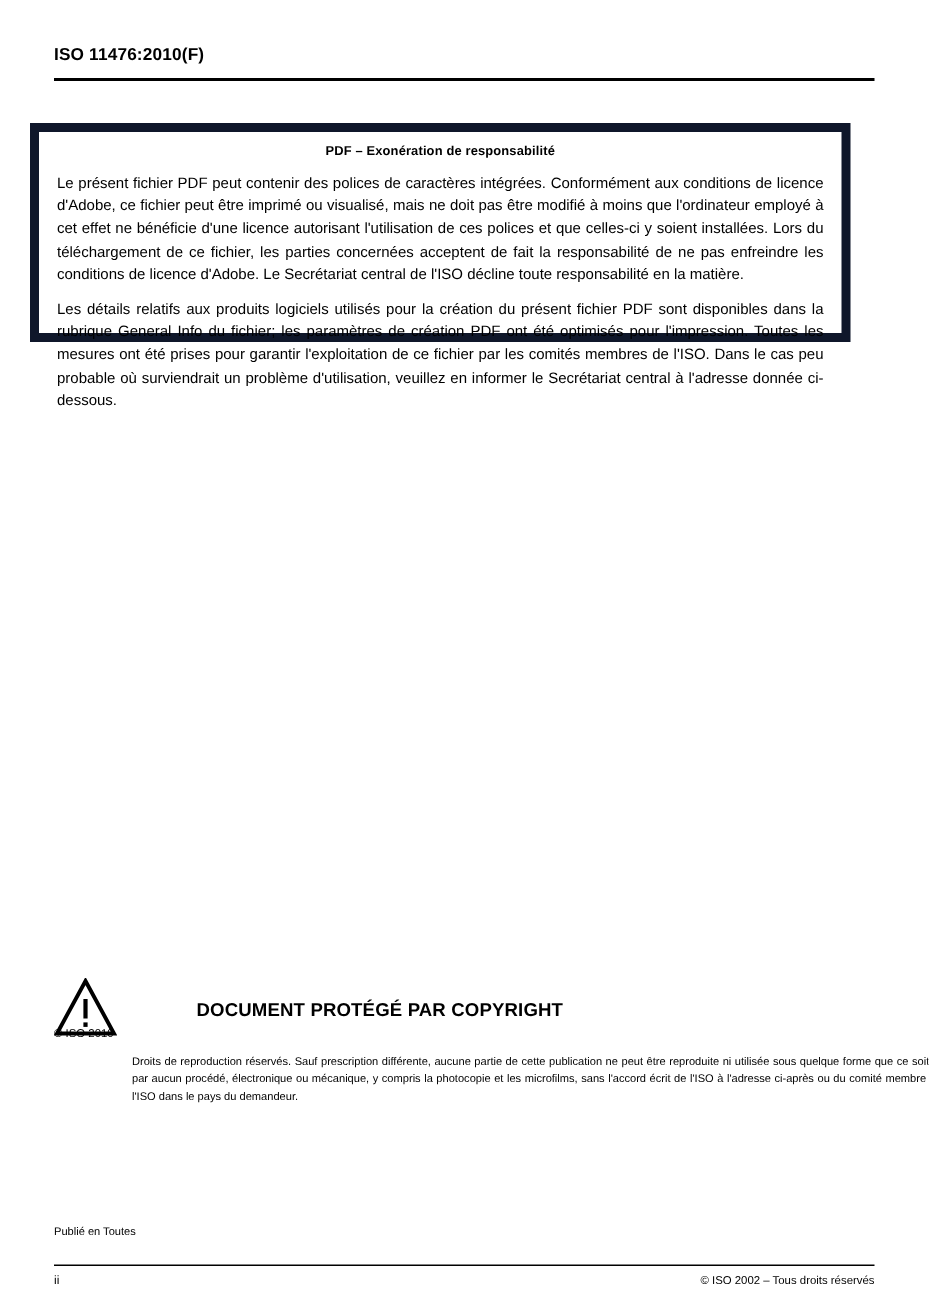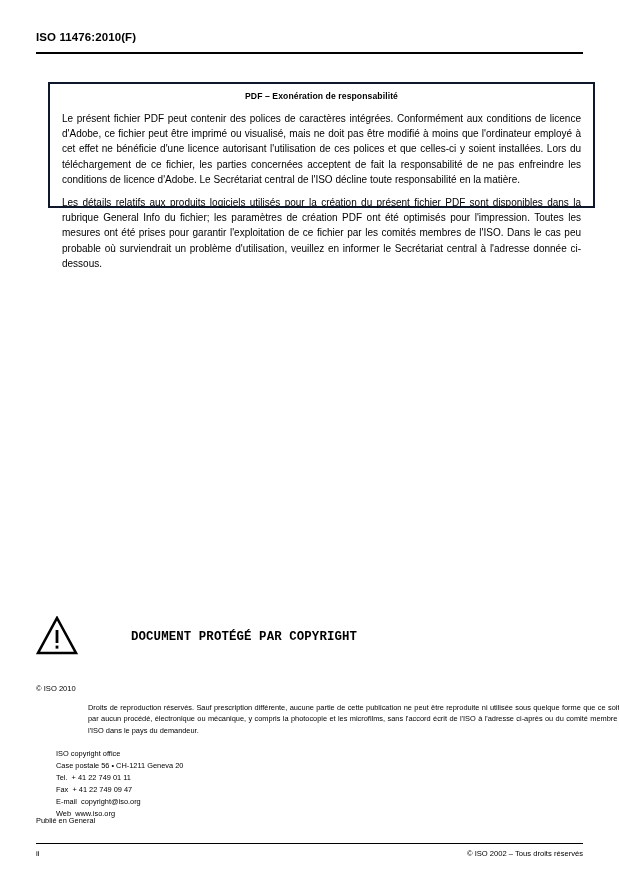--- a/index.html
+++ b/index.html
@@ -32,25 +32,25 @@
   .header-rule {
     position: absolute;
     left: 36px;
     top: 52px;
     width: 547px;
     height: 1.6px;
     background: #000000;
   }
   .disclaimer-box {
     position: absolute;
-    left: 48px;
+    left: 20px;
     top: 82px;
     width: 547px;
-    height: 126px;
-    border: 2px solid #0f172a;
+    height: 146px;
+    border: 6px solid #0f172a;
     box-sizing: border-box;
   }
   .disclaimer-title {
     text-align: center;
     font-size: 8.6px;
     font-weight: bold;
     margin-top: 7px;
     letter-spacing: 0.1px;
   }
   .disclaimer-body {
@@ -59,24 +59,23 @@
   }
   .disclaimer-body p {
     margin: 0 0 8px 0;
     font-size: 10px;
     line-height: 1.52;
     text-align: justify;
   }
   .warning-row {
     position: absolute;
     left: 36px;
-    top: 616px;
+    top: 652px;
     width: 547px;
     height: 48px;
-    font-family: Liberation Mono, monospace;
   }
   .warning-triangle {
     position: absolute;
     left: 0px;
     top: 0px;
     width: 42px;
     height: 40px;
   }
   .copyright-heading {
     position: absolute;
@@ -164,28 +163,20 @@
         <rect x="19.6" y="29.6" width="2.8" height="3" fill="#000000"></rect>
       </svg>
     </span>
     <div class="copyright-heading">DOCUMENT PROTÉGÉ PAR COPYRIGHT</div>
   </div>
 
   <div class="copyright-year">©   ISO 2010</div>
 
   <div class="copyright-para">Droits de reproduction réservés. Sauf prescription différente, aucune partie de cette publication ne peut être reproduite ni utilisée sous quelque forme que ce soit et par aucun procédé, électronique ou mécanique, y compris la photocopie et les microfilms, sans l'accord écrit de l'ISO à l'adresse ci-après ou du comité membre de l'ISO dans le pays du demandeur.</div>
 
-  <div class="address-block">
-    <div>ISO copyright office</div>
-    <div>Case postale 56 • CH-1211 Geneva 20</div>
-    <div>Tel.  + 41 22 749 01 11</div>
-    <div>Fax  + 41 22 749 09 47</div>
-    <div>E-mail  copyright@iso.org</div>
-    <div>Web  www.iso.org</div>
-  </div>
 
-  <div class="published">Publié en General</div>
+  <div class="published">Publié en Toutes</div>
 
   <div class="footer-rule"></div>
   <div class="footer-left">ii</div>
   <div class="footer-right">© ISO 2002 – Tous droits réservés</div>
 
 </div>
 
 </body></html>

